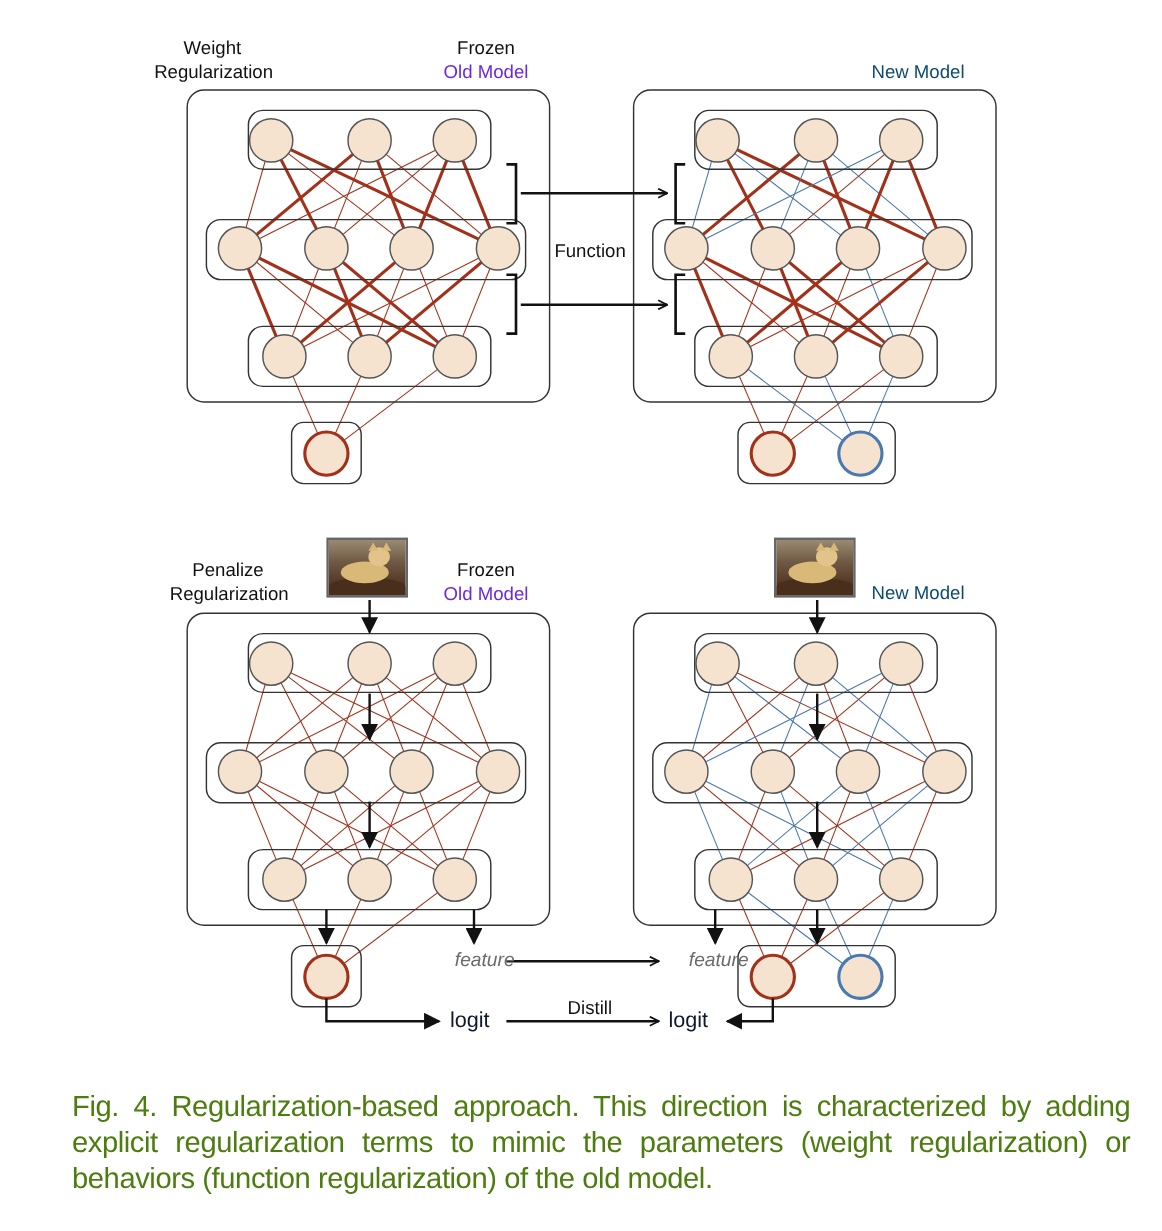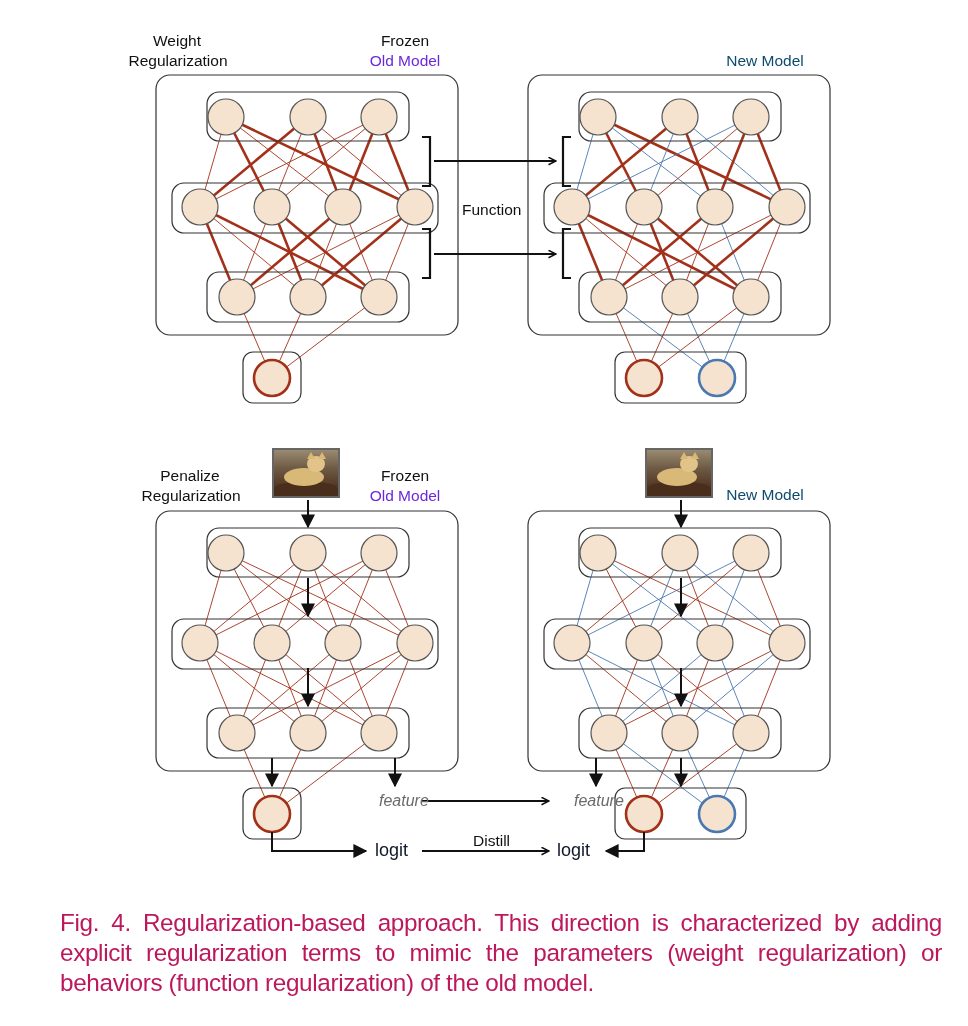--- a/index.html
+++ b/index.html
@@ -5,21 +5,21 @@
   html, body { margin: 0; padding: 0; background: #ffffff; }
   body { width: 968px; height: 1026px; position: relative; overflow: hidden; font-family: "Liberation Sans", sans-serif; }
   #fig { position: absolute; left: 0; top: 0; }
   .lbl { position: absolute; font-family: "Liberation Sans", sans-serif; font-size: 15.5px; line-height: 20px; color: #111; white-space: nowrap; }
   .lbl.right { text-align: center; }
   .lbl.center { text-align: center; }
   .old { color: #6d28d9; }
   .new { color: #0c4a6e; }
   .feat { color: #6b6b6b; font-style: italic; font-size: 16px; margin-left: 20px; }
   .logit { color: #0f172a; font-size: 18px; }
-  #caption { position: absolute; left: 60px; top: 908px; width: 882px; font-family: "Liberation Sans", sans-serif; font-size: 24.3px; line-height: 30px; color: #be185d; text-align: justify; letter-spacing: -0.35px; }
+  #caption { position: absolute; left: 60px; top: 908px; width: 882px; font-family: "Liberation Sans", sans-serif; font-size: 24.3px; line-height: 30px; color: #4d7c0f; text-align: justify; letter-spacing: -0.35px; }
   .cat { position: absolute; width: 68px; height: 50px; border: 2px solid #666; box-sizing: border-box; overflow: hidden;
          background: linear-gradient(180deg, #9a8a72 0%, #6e5a44 40%, #5a3f2b 70%, #3a2618 100%); }
   .cat .body { position: absolute; left: 10px; top: 18px; width: 40px; height: 18px; border-radius: 50%; background: #d9b977; }
   .cat .head { position: absolute; left: 33px; top: 6px; width: 18px; height: 16px; border-radius: 50%; background: #e2c48a; }
   .cat .ear1 { position: absolute; left: 33px; top: 2px; width: 0; height: 0; border-left: 4px solid transparent; border-right: 4px solid transparent; border-bottom: 7px solid #d9b977; }
   .cat .ear2 { position: absolute; left: 44px; top: 2px; width: 0; height: 0; border-left: 4px solid transparent; border-right: 4px solid transparent; border-bottom: 7px solid #d9b977; }
   .cat .cush { position: absolute; left: 0; top: 32px; width: 64px; height: 18px; background: #4a2e1c; border-radius: 40% 40% 0 0; }
 </style>
 </head>
 <body>

